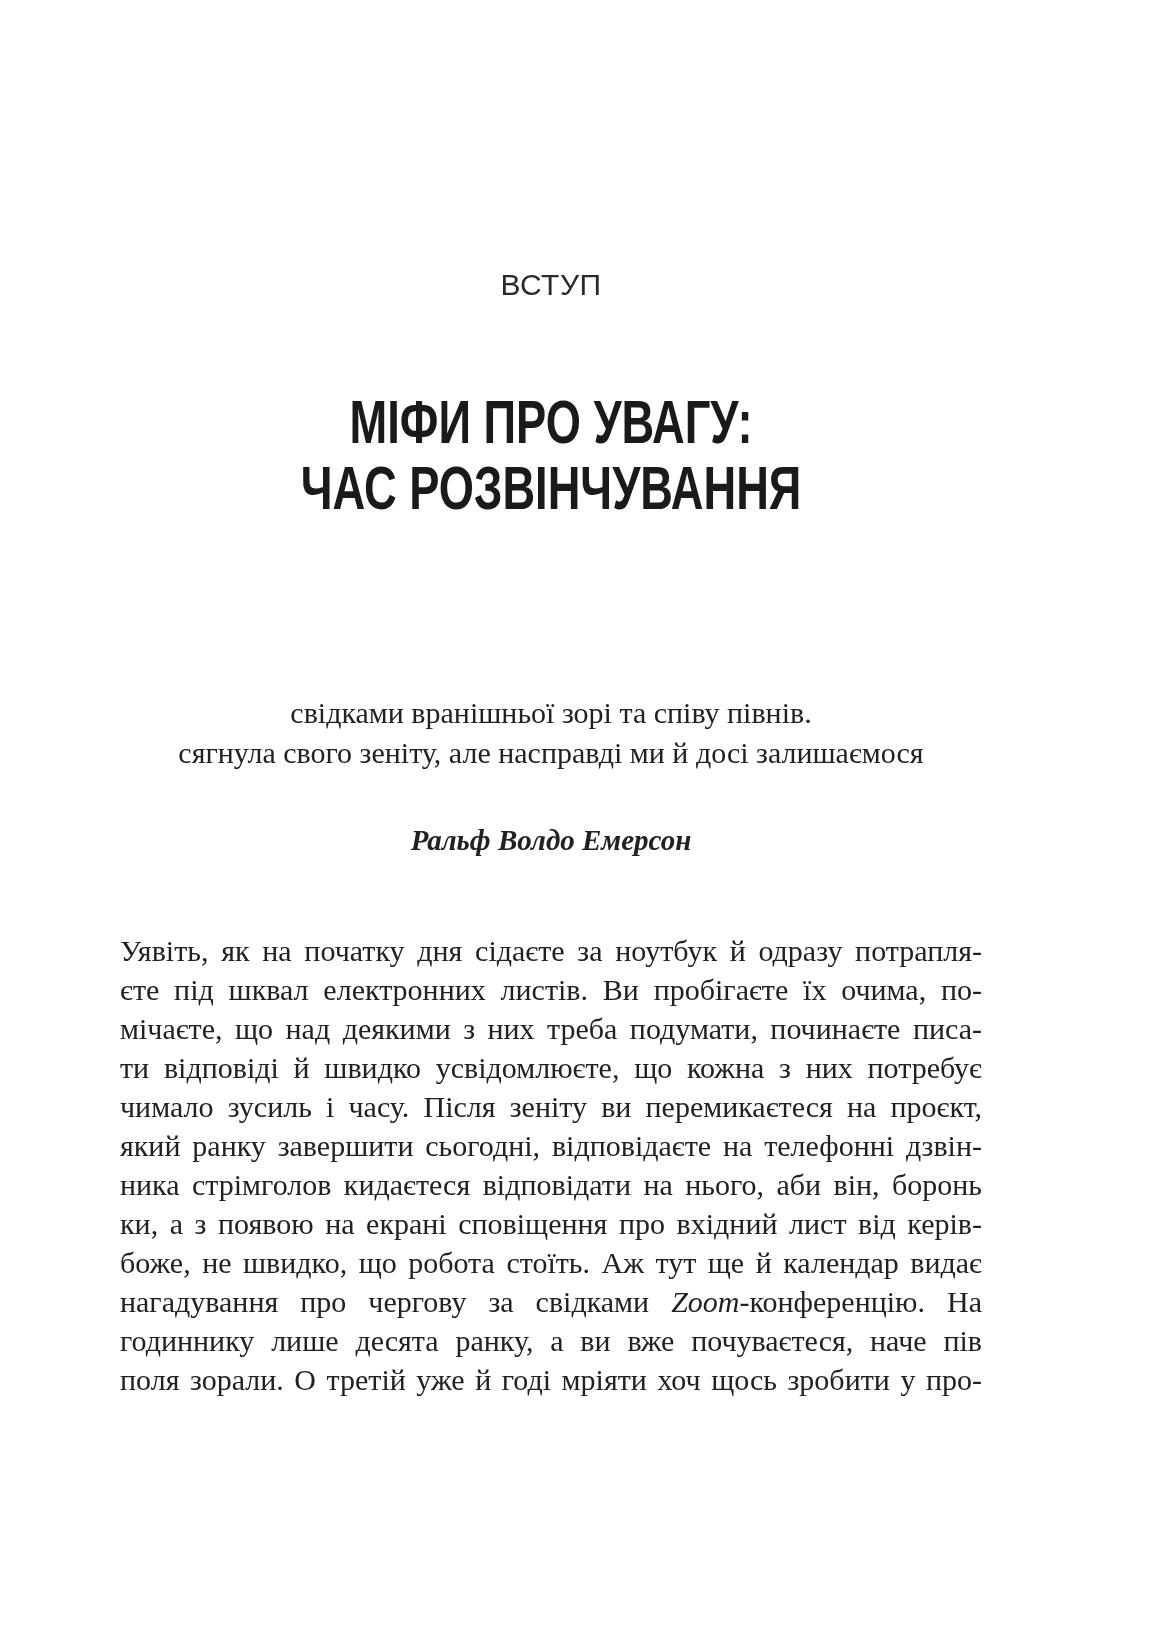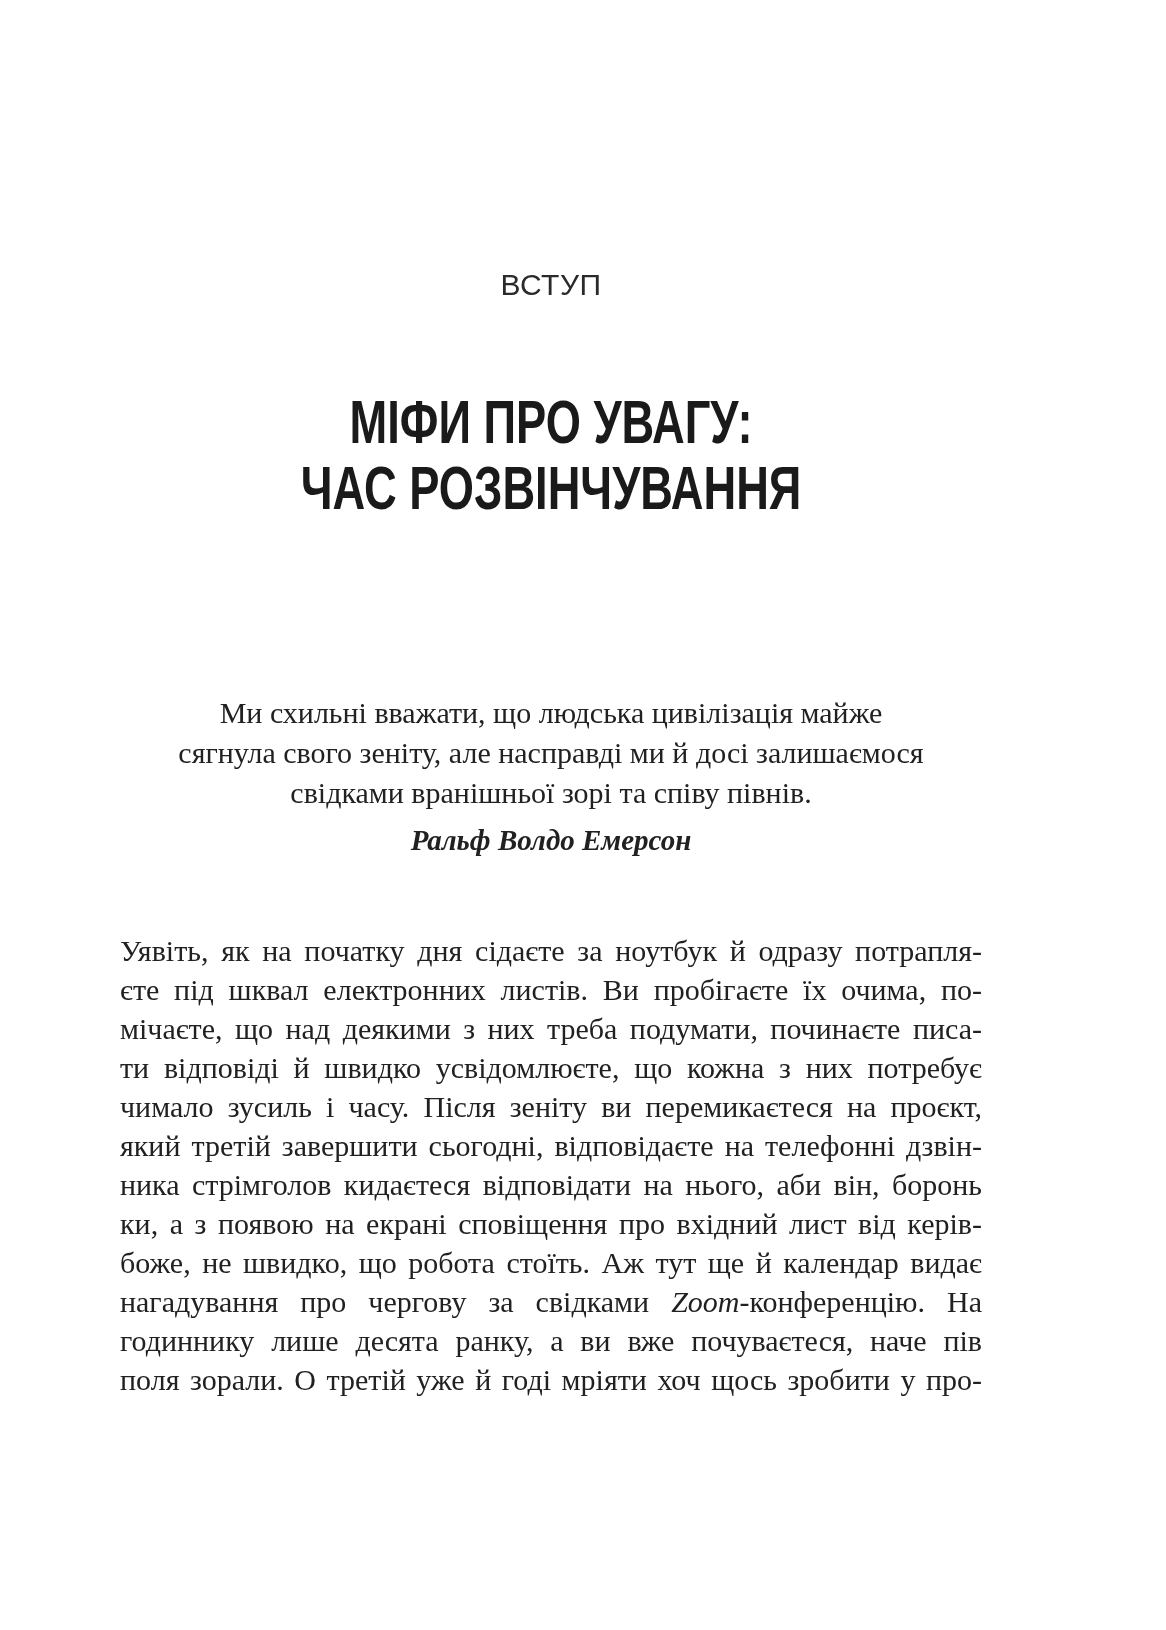--- a/index.html
+++ b/index.html
@@ -89,34 +89,33 @@
 <div class="page">
 
   <div class="column kicker">ВСТУП</div>
 
   <div class="column chapter-title">
     <div>МІФИ ПРО УВАГУ:</div>
     <div>ЧАС РОЗВІНЧУВАННЯ</div>
   </div>
 
   <div class="column epigraph">
-      <div class="epigraph-line">Ми схильні вважати, що людська цивілізація майже</div>
+      <div class="epigraph-line">свідками вранішньої зорі та співу півнів.</div>
       <div class="epigraph-line">сягнула свого зеніту, але насправді ми й досі залишаємося</div>
-      <div class="epigraph-line">свідками вранішньої зорі та співу півнів.</div>
     </div>
 
   <div class="column attribution">Ральф Волдо Емерсон</div>
 
   <div class="column body-text">
       <div class="body-line"><span>Уявіть, як на початку дня сідаєте за ноутбук й одразу потрапля-</span></div>
       <div class="body-line"><span>єте під шквал електронних листів. Ви пробігаєте їх очима, по-</span></div>
       <div class="body-line"><span>мічаєте, що над деякими з них треба подумати, починаєте писа-</span></div>
       <div class="body-line"><span>ти відповіді й швидко усвідомлюєте, що кожна з них потребує</span></div>
       <div class="body-line"><span>чимало зусиль і часу. Після зеніту ви перемикаєтеся на проєкт,</span></div>
-      <div class="body-line"><span>який третій завершити сьогодні, відповідаєте на телефонні дзвін-</span></div>
+      <div class="body-line"><span>який ранку завершити сьогодні, відповідаєте на телефонні дзвін-</span></div>
       <div class="body-line"><span>ника стрімголов кидаєтеся відповідати на нього, аби він, боронь</span></div>
       <div class="body-line"><span>ки, а з появою на екрані сповіщення про вхідний лист від керів-</span></div>
       <div class="body-line"><span>боже, не швидко, що робота стоїть. Аж тут ще й календар видає</span></div>
       <div class="body-line"><span>нагадування про чергову за свідками </span><i>Zoom</i><span>-конференцію. На</span></div>
       <div class="body-line"><span>годиннику лише десята ранку, а ви вже почуваєтеся, наче пів</span></div>
       <div class="body-line"><span>поля зорали. О третій уже й годі мріяти хоч щось зробити у про-</span></div>
     </div>
 
 </div>
 

